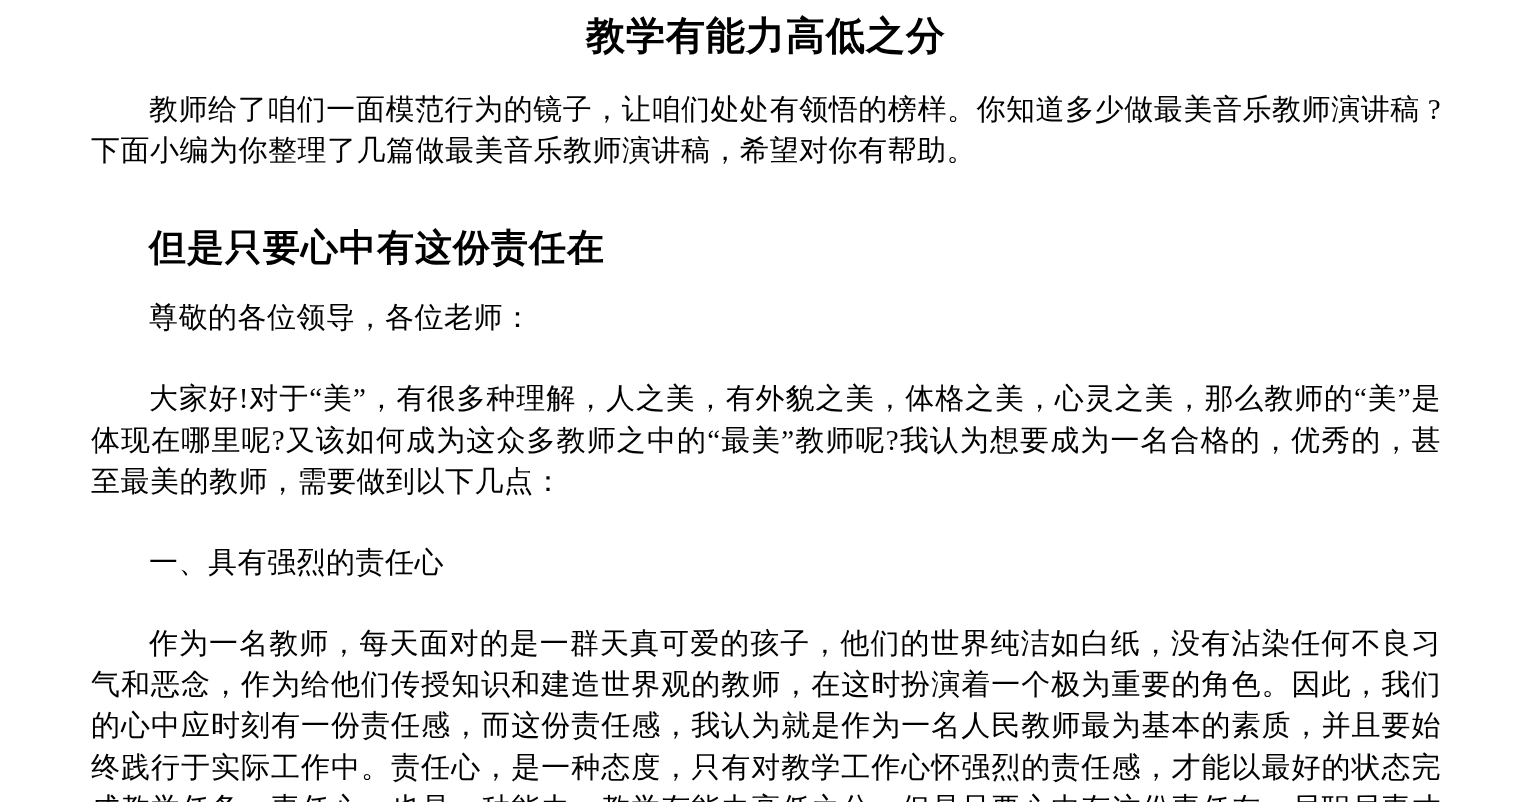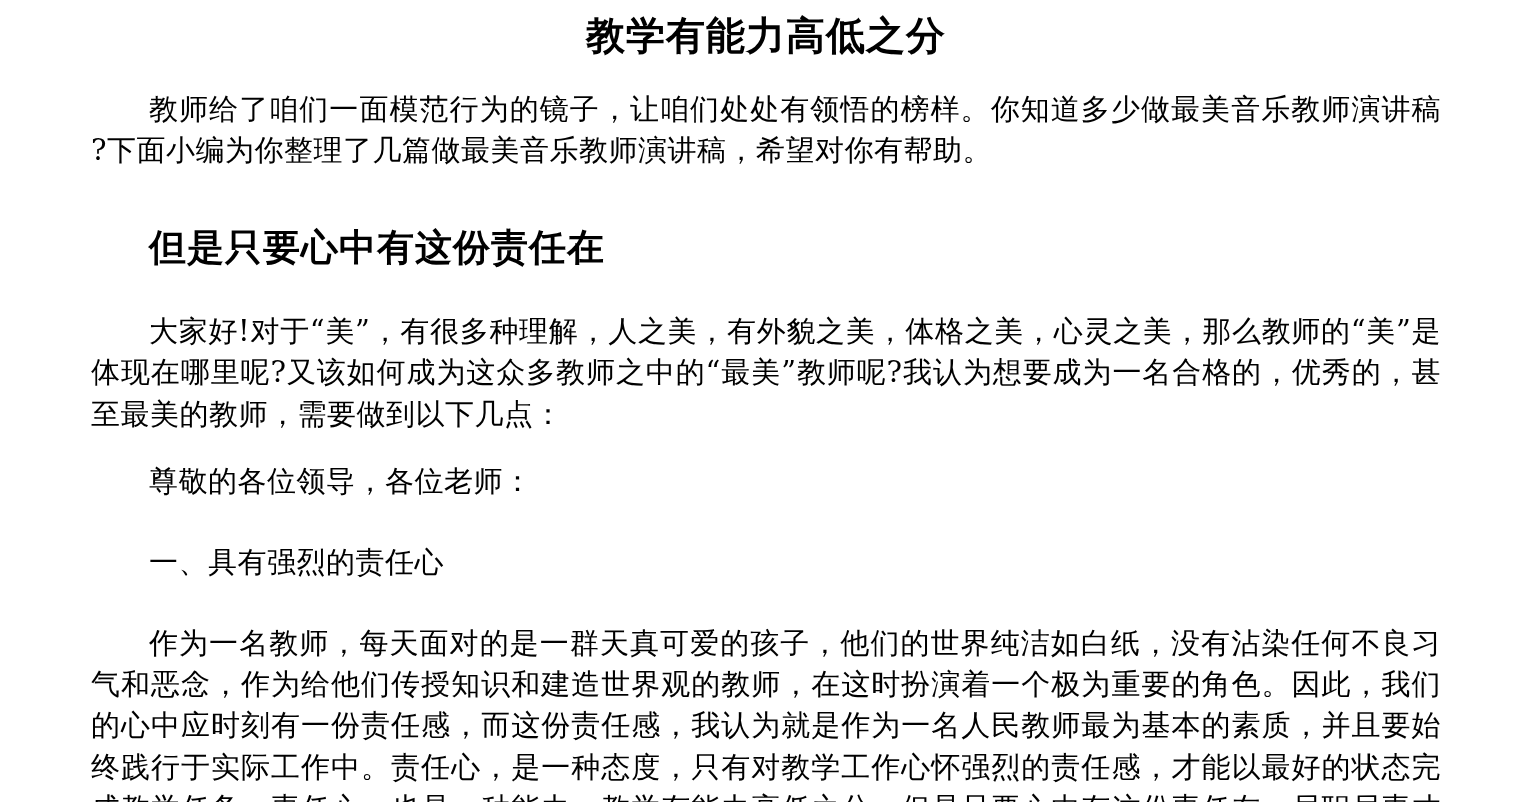--- a/index.html
+++ b/index.html
@@ -31,20 +31,21 @@
     margin: 0 auto;
     width: 1350px;
   }
   p.para {
     font-size: 29px;
     line-height: 1.42;
     margin: 18px 0 0 0;
     text-align: justify;
     text-indent: 2em;
     letter-spacing: 0.5px;
+    font-family: Liberation Serif, serif;
   }
   h2.section-title {
     font-size: 37px;
     font-weight: bold;
     margin: 52px 0 0 0;
     padding-left: 58px;
     letter-spacing: 1px;
     line-height: 1.3;
   }
   p.lead {
@@ -70,22 +71,22 @@
 <div class="page">
 
   <h1 class="doc-title">教学有能力高低之分</h1>
 
   <div class="body-block">
 
     <p class="para lead">教师给了咱们一面模范行为的镜子，让咱们处处有领悟的榜样。你知道多少做最美音乐教师演讲稿 ?下面小编为你整理了几篇做最美音乐教师演讲稿，希望对你有帮助。</p>
 
     <h2 class="section-title">但是只要心中有这份责任在</h2>
 
+    <p class="para greeting">尊敬的各位领导，各位老师：</p>
+
     <p class="para spaced">大家好!对于“美”，有很多种理解，人之美，有外貌之美，体格之美，心灵之美，那么教师的“美”是体现在哪里呢?又该如何成为这众多教师之中的“最美”教师呢?我认为想要成为一名合格的，优秀的，甚至最美的教师，需要做到以下几点：</p>
-
-    <p class="para greeting">尊敬的各位领导，各位老师：</p>
 
     <p class="para list-heading">一、具有强烈的责任心</p>
 
     <p class="para spaced">作为一名教师，每天面对的是一群天真可爱的孩子，他们的世界纯洁如白纸，没有沾染任何不良习气和恶念，作为给他们传授知识和建造世界观的教师，在这时扮演着一个极为重要的角色。因此，我们的心中应时刻有一份责任感，而这份责任感，我认为就是作为一名人民教师最为基本的素质，并且要始终践行于实际工作中。责任心，是一种态度，只有对教学工作心怀强烈的责任感，才能以最好的状态完成教学任务。责任心，也是一种能力，教学有能力高低之分，但是只要心中有这份责任在，尽职尽责才能尽善尽美。</p>
 
   </div>
 </div>
 
 </body></html>

